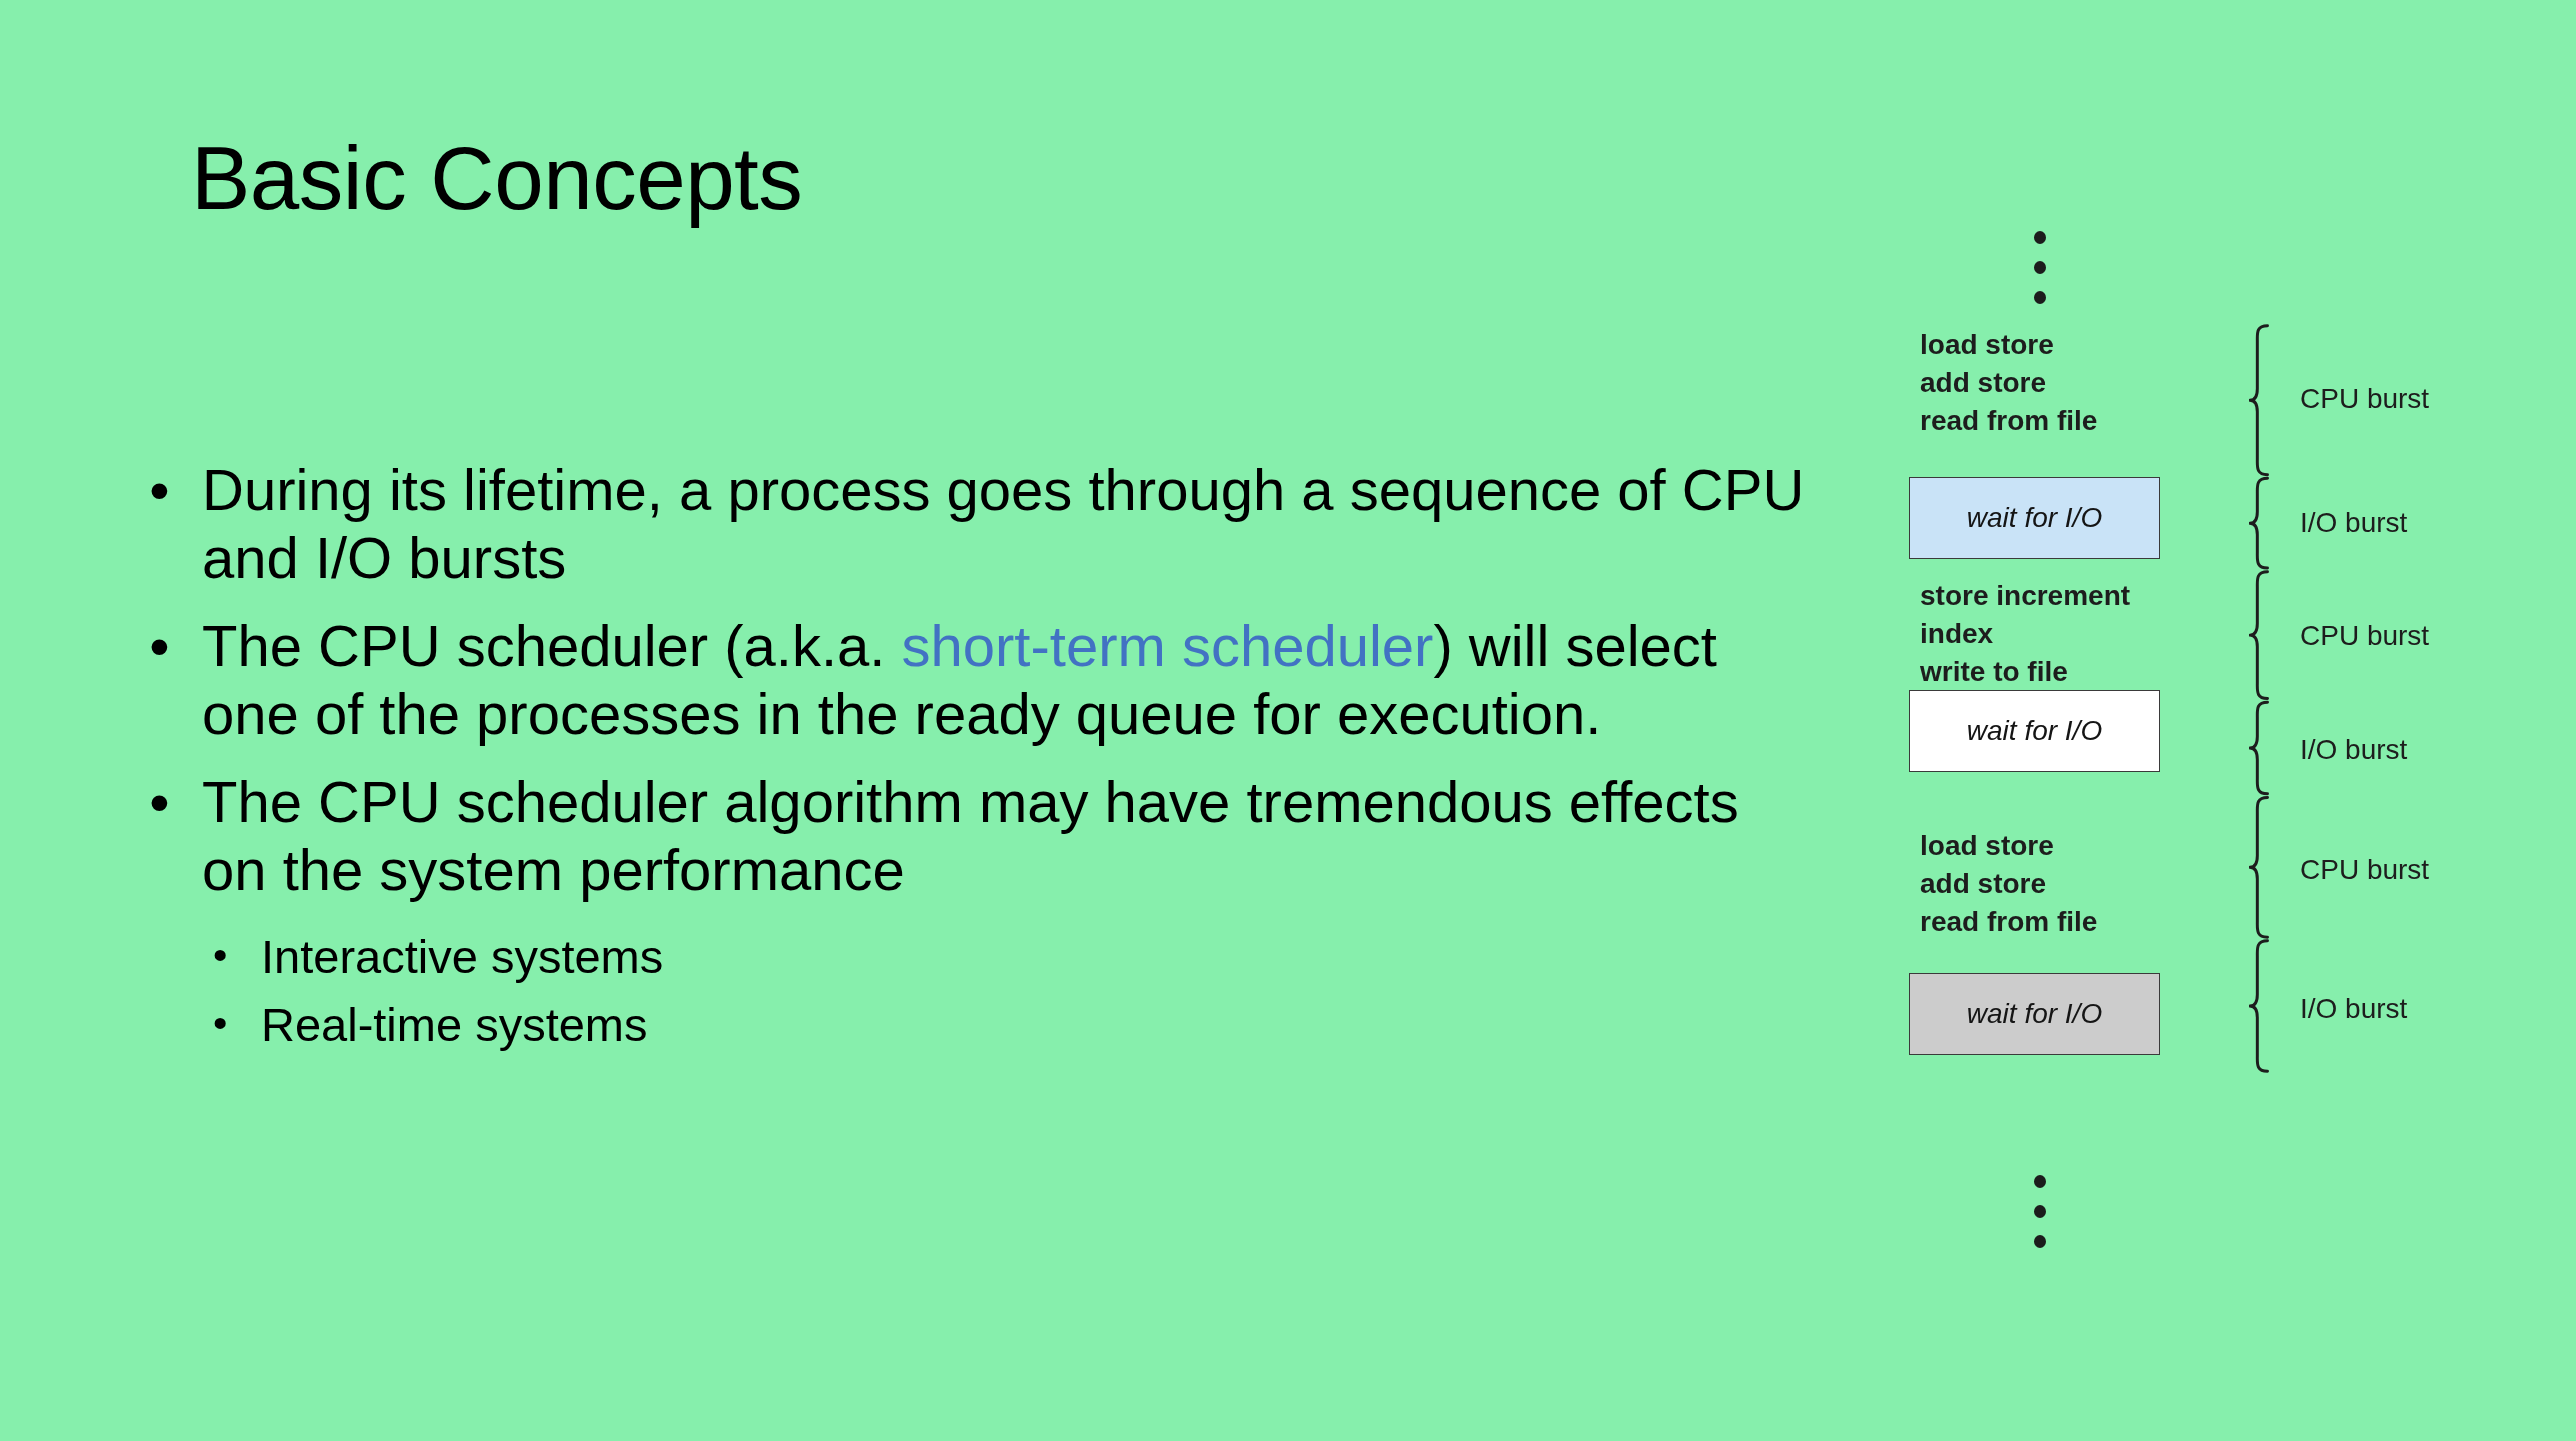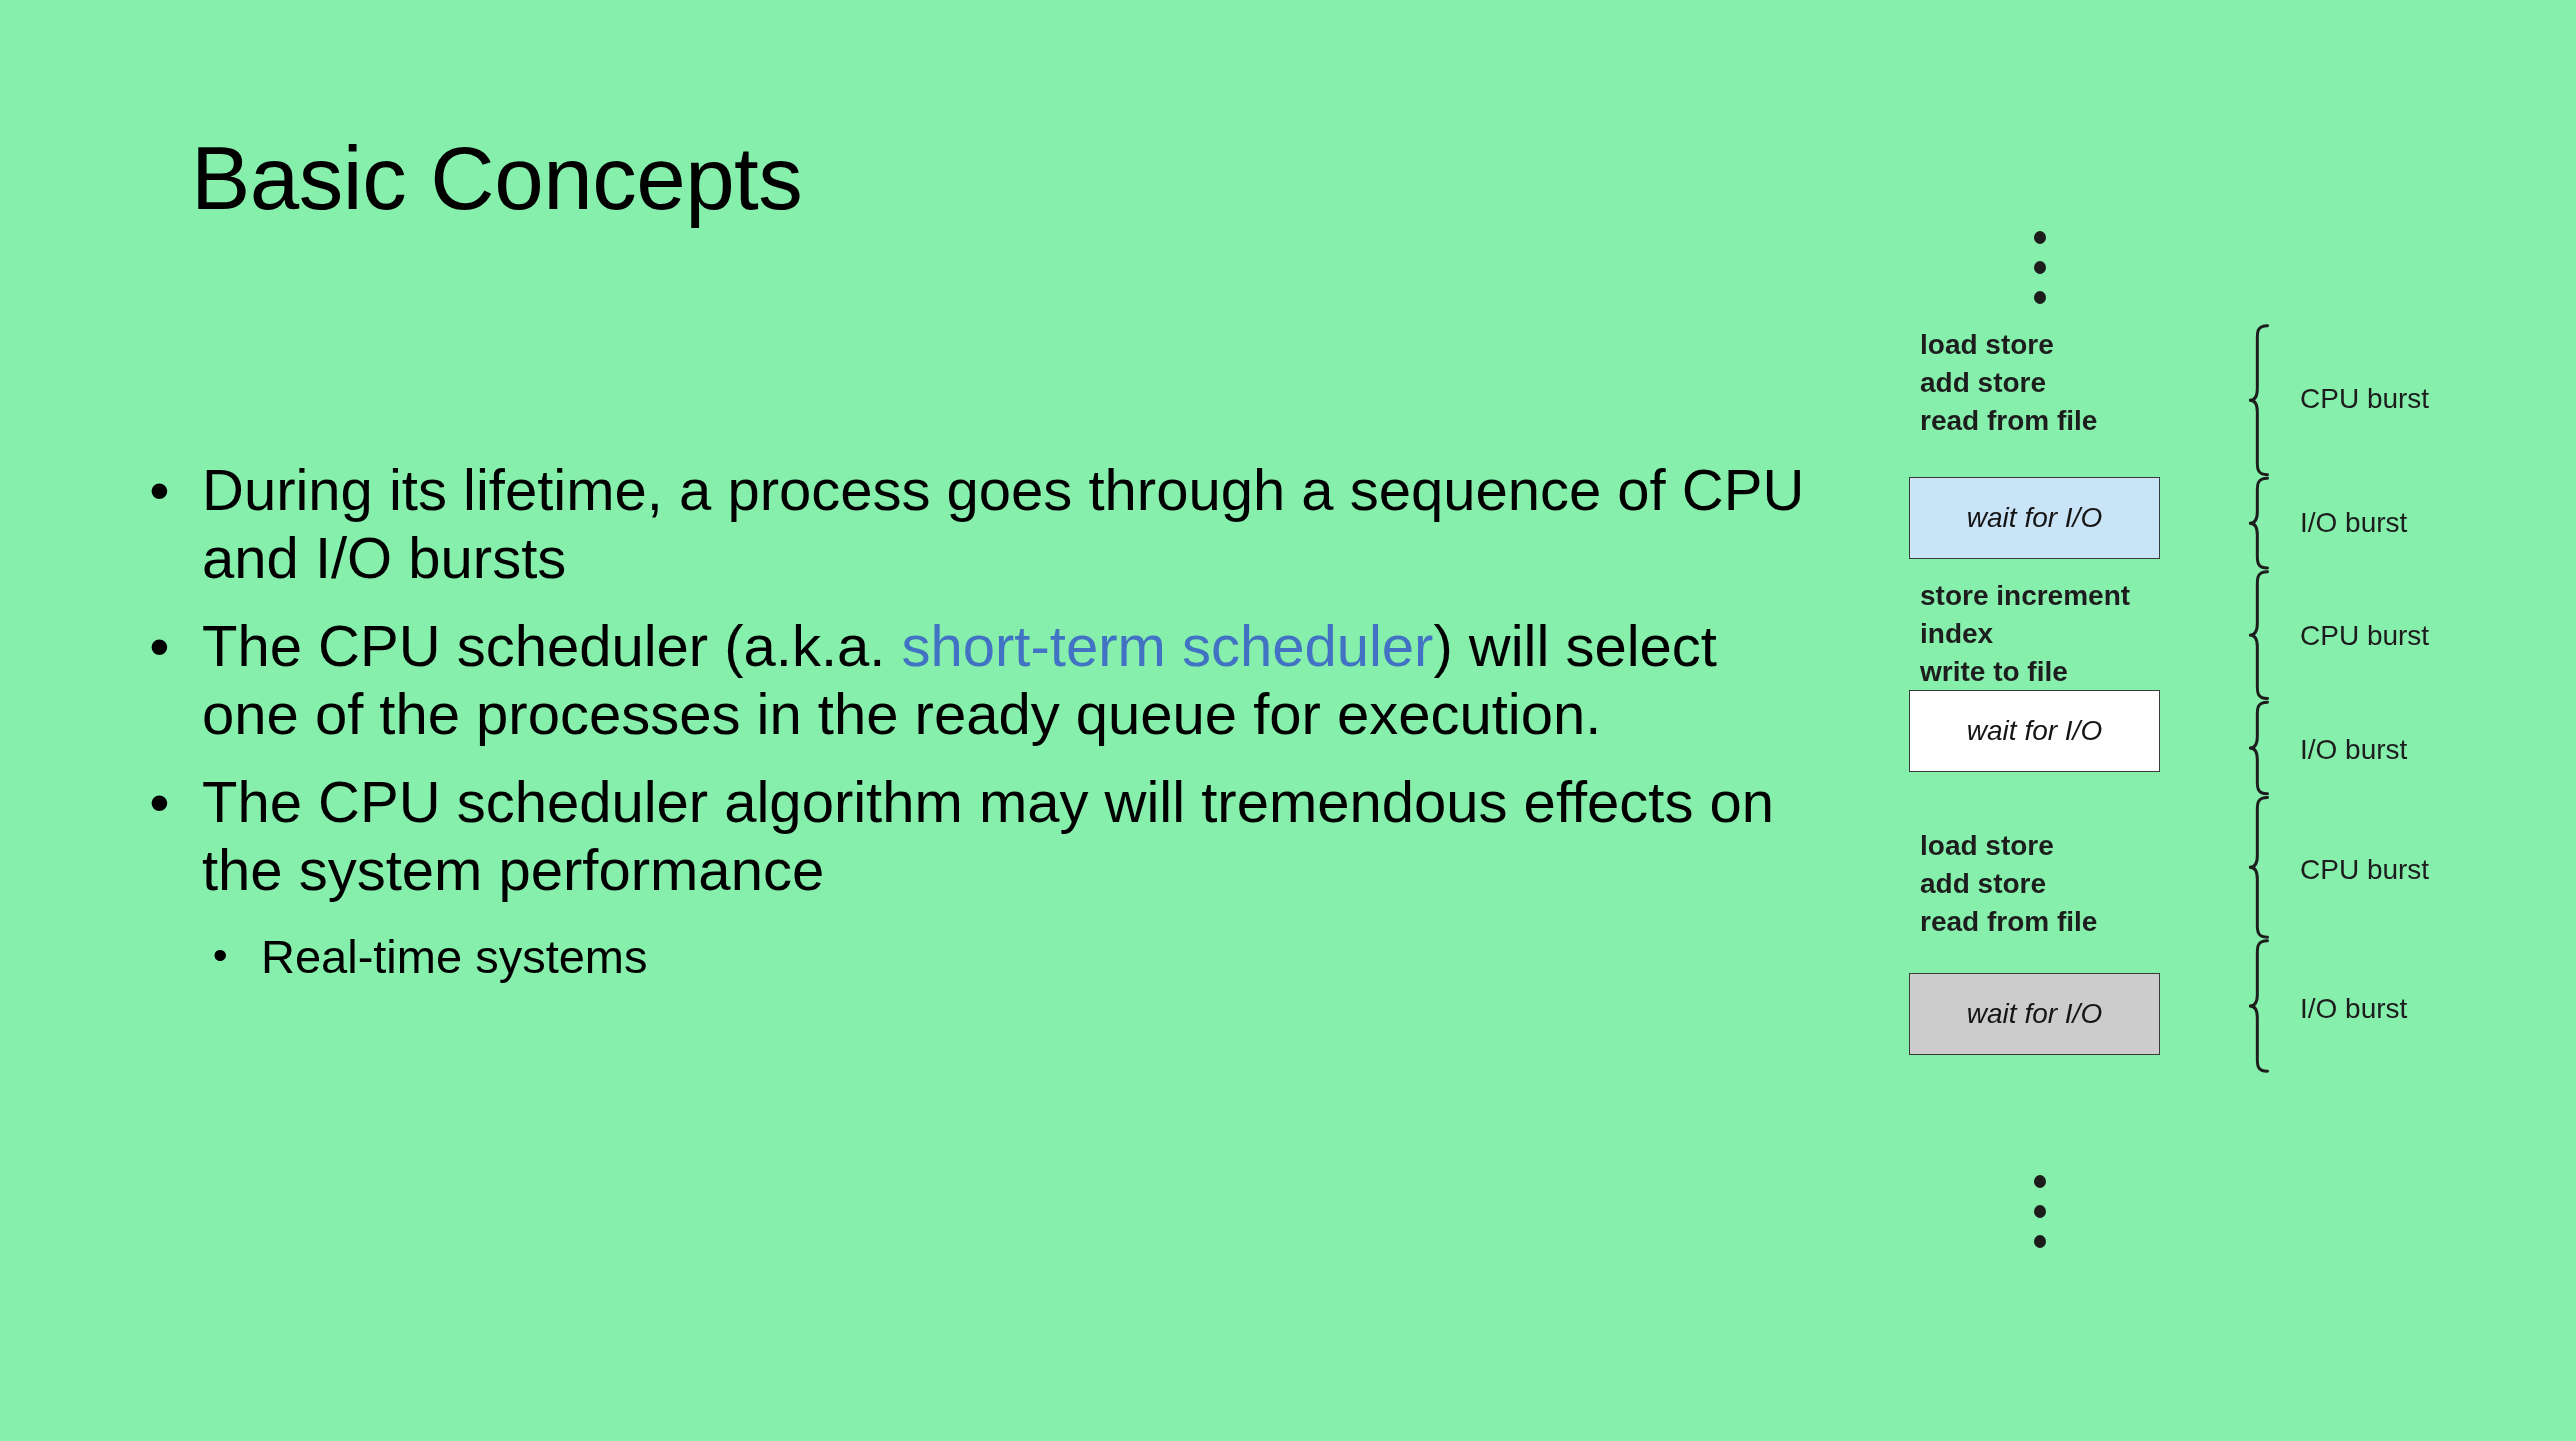--- a/index.html
+++ b/index.html
@@ -171,26 +171,26 @@
 
     <div class="bullet">
       <span class="dot">•</span><span>During its lifetime, a process goes through a sequence of CPU and I/O bursts</span>
     </div>
 
     <div class="bullet">
       <span class="dot">•</span><span>The CPU scheduler (a.k.a. </span><span class="accent">short-term scheduler</span><span>) will select one of the processes in the ready queue for execution.</span>
     </div>
 
     <div class="bullet">
-      <span class="dot">•</span><span>The CPU scheduler algorithm may will tremendous effects on the system performance</span>
+      <span class="dot">•</span><span>The CPU scheduler algorithm may have tremendous effects on the system performance</span>
     </div>
 
     <div class="sub-list">
       <div class="bullet sub">
-        <span class="dot">•</span>
+        <span class="dot">•</span><span>Interactive systems</span>
       </div>
       <div class="bullet sub">
         <span class="dot">•</span><span>Real-time systems</span>
       </div>
     </div>
   </div>
 
   <div id="diagram">
 
     <div class="vdots" id="dots-top">

